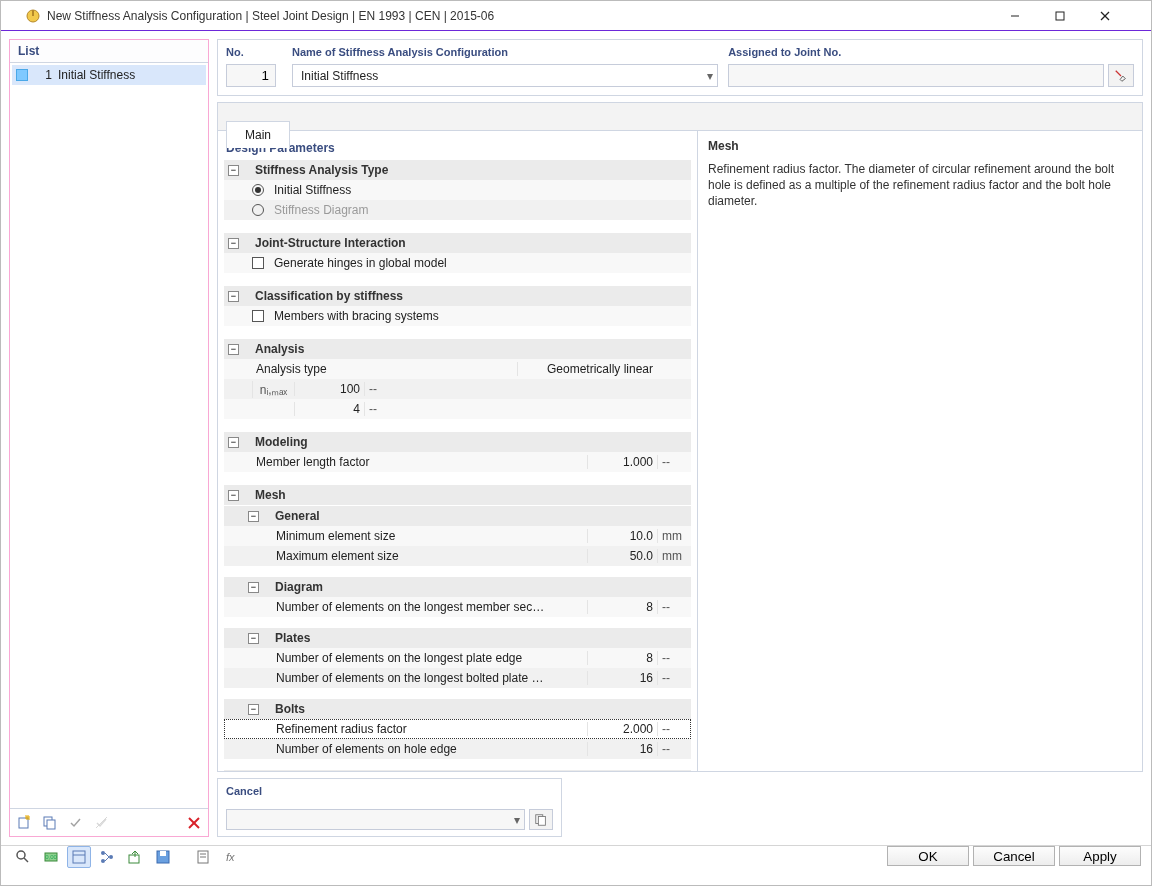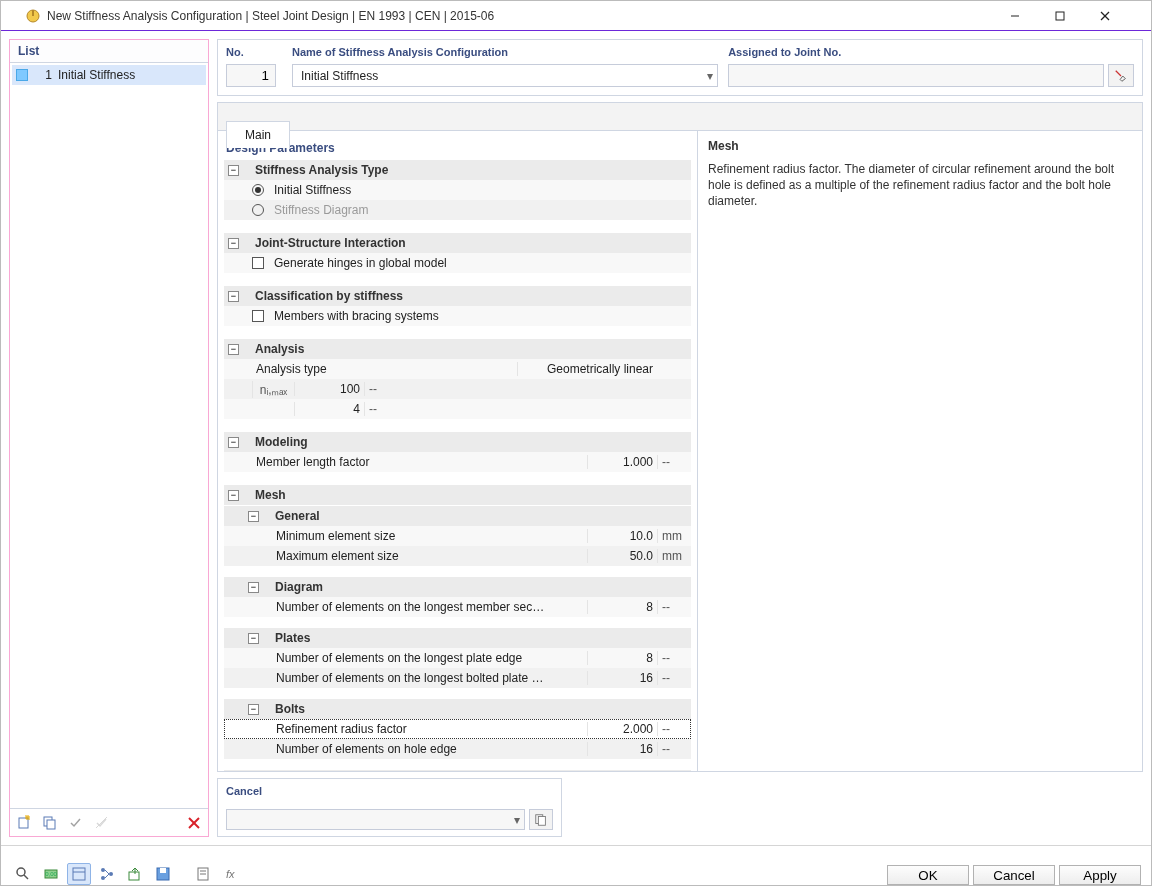--- a/index.html
+++ b/index.html
@@ -65,21 +65,21 @@
 .row.disabled .rlabel { color:#9a9a9a; }
 
 .commentpanel { border: 1px solid #cfd6e2; padding: 6px 8px; display:flex; flex-direction:column; gap:6px; width: 345px; }
 .commentrow { display:flex; gap:4px; align-items:center; }
 .combo.sm { flex:1; background:#f7f7f7; height:21px; }
 .copybtn { width:24px; height:21px; border:1px solid #c6ccda; background:#f3f3f3; display:flex; align-items:center; justify-content:center; }
 
 .helphead { font-weight:600; color:#333; margin-bottom:8px; }
 .helptext { color:#333; line-height:1.35; }
 
-.bottombar { height: 40px; border-top: 1px solid #d5d5d5; display:flex; align-items:flex-end; padding: 0 10px; gap:4px; }
+.bottombar { height: 40px; border-top: 1px solid #d5d5d5; display:flex; align-items:flex-start; padding: 0 10px; gap:4px; }
 .bottombar .spacer { flex:1; }
 .mainbtn { min-width: 82px; height: 20px; border: 1px solid #b2b2b2; background: linear-gradient(#fdfdfd,#ededed); padding: 0 4px; display:flex; align-items:center; justify-content:center; }
 
 .midsplit { display:flex; gap:10px; flex:1; min-height:0; }
 .paramwrap { flex:1; display:flex; flex-direction:column; min-height:0; }
 .commentouter { }
 .paramcontainer { flex:1; border:1px solid #cfd6e2; display:flex; min-height:0; }
 </style>
 </head>
 <body>

